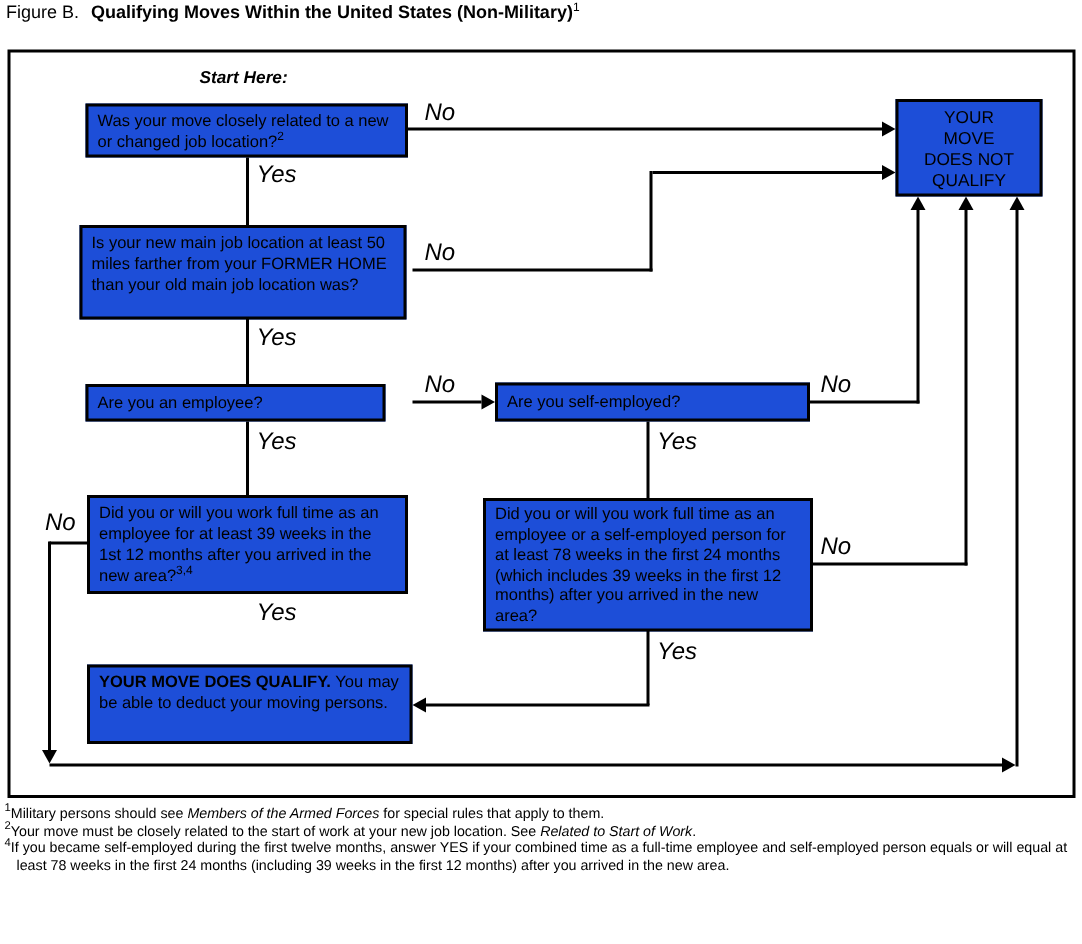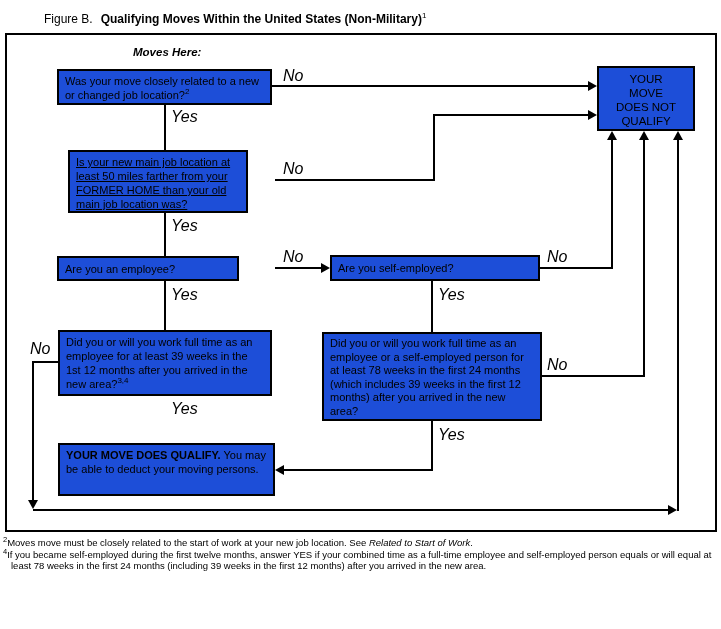--- a/index.html
+++ b/index.html
@@ -1,18 +1,18 @@
 <!DOCTYPE html>
 <html><head>
 <meta charset="utf-8">
 <style>
   html,body{margin:0;padding:0;background:#fff;}
   body{width:721px;height:629px;position:relative;font-family:"Liberation Sans",sans-serif;color:#000;}
   .abs{position:absolute;}
-  #title{left:4px;top:12px;font-size:12px;white-space:nowrap;margin-left:40px;}
+  #title{left:4px;top:1px;font-size:12px;white-space:nowrap;}
   #title .fig{font-weight:normal;margin-right:8px;}
   #title b{font-weight:bold;}
   sup.fn{font-size:8px;vertical-align:super;line-height:0;}
   #outer{left:5px;top:33px;width:708px;height:495px;border:2px solid #000;background:#fff;}
   .starthere{left:133px;top:46px;font-size:11.5px;font-style:italic;font-weight:bold;}
   .box{border:2px solid #000;background:#1d4ed8;font-size:11px;line-height:14px;padding:3px 6px;box-sizing:border-box;}
   .box.center{text-align:center;font-weight:normal;}
   .line{background:#000;}
   .edge-label{font-size:16px;font-style:italic;white-space:nowrap;}
   .arrow-r{width:0;height:0;border-top:5px solid transparent;border-bottom:5px solid transparent;border-left:9px solid #000;}
@@ -27,31 +27,31 @@
 </style>
 </head>
 <body>
 
 <div class="abs" id="title">
   <span class="fig">Figure B.</span><b>Qualifying Moves Within the United States (Non-Military)</b><sup class="fn">1</sup>
 </div>
 
 <div class="abs" id="outer"></div>
 
-<div class="abs starthere">Moves Here:</div>
+<div class="abs starthere">Start Here:</div>
 
 <div class="abs box" style="left:57px;top:69px;width:215px;height:36px;">
   <span>Was your move closely related to a new or changed job location?</span><sup class="fn">2</sup>
 </div>
 
-<div class="abs box" style="left:68px;top:150px;width:180px;height:63px;text-decoration:underline;">
+<div class="abs box" style="left:53px;top:150px;width:218px;height:63px;">
   <span>Is your new main job location at least 50 miles farther from your FORMER HOME than your old main job location was?</span>
 </div>
 
-<div class="abs box" style="left:57px;top:256px;width:182px;height:25px;padding-top:4px;">
+<div class="abs box" style="left:57px;top:256px;width:200px;height:25px;padding-top:4px;">
   <span>Are you an employee?</span>
 </div>
 
 <div class="abs box" style="left:330px;top:255px;width:210px;height:26px;padding-top:4px;">
   <span>Are you self-employed?</span>
 </div>
 
 <div class="abs box" style="left:58px;top:330px;width:214px;height:66px;">
   <span>Did you or will you work full time as an employee for at least 39 weeks in the 1st 12 months after you arrived in the new area?</span><sup class="fn">3,4</sup>
 </div>
@@ -110,15 +110,16 @@
 <div class="abs edge-label" style="left:283px;top:248px;">No</div>
 <div class="abs edge-label" style="left:171px;top:286px;">Yes</div>
 <div class="abs edge-label" style="left:547px;top:248px;">No</div>
 <div class="abs edge-label" style="left:438px;top:286px;">Yes</div>
 <div class="abs edge-label" style="left:30px;top:340px;">No</div>
 <div class="abs edge-label" style="left:171px;top:400px;">Yes</div>
 <div class="abs edge-label" style="left:547px;top:356px;">No</div>
 <div class="abs edge-label" style="left:438px;top:426px;">Yes</div>
 
 <div class="abs" id="footnotes">
-  <div class="footnote"><sup>2</sup><span>Moves move must be closely related to the start of work at your new job location. See </span><i>Related to Start of Work</i><span>.</span></div>
+  <div class="footnote"><sup>1</sup><span>Military persons should see </span><i>Members of the Armed Forces</i><span> for special rules that apply to them.</span></div>
+  <div class="footnote"><sup>2</sup><span>Your move must be closely related to the start of work at your new job location. See </span><i>Related to Start of Work</i><span>.</span></div>
   <div class="footnote"><sup>4</sup><span>If you became self-employed during the first twelve months, answer YES if your combined time as a full-time employee and self-employed person equals or will equal at least 78 weeks in the first 24 months (including 39 weeks in the first 12 months) after you arrived in the new area.</span><i></i><span></span></div>
 </div>
 
 </body></html>

